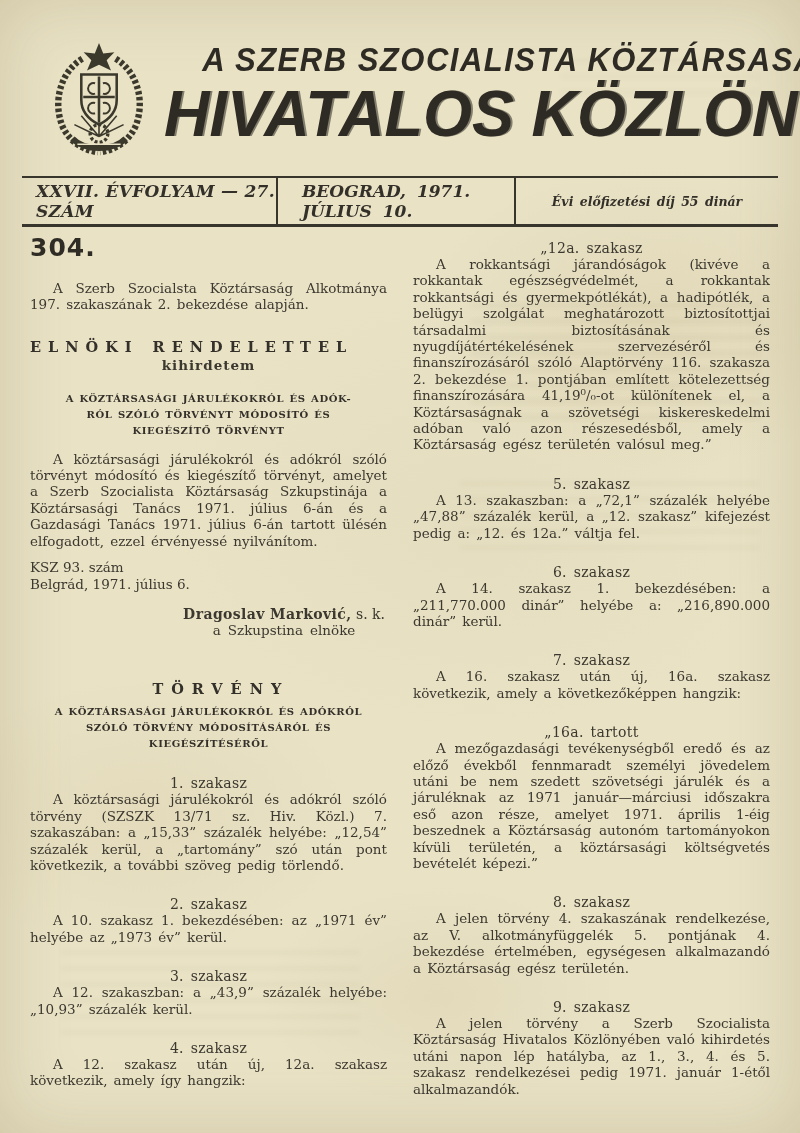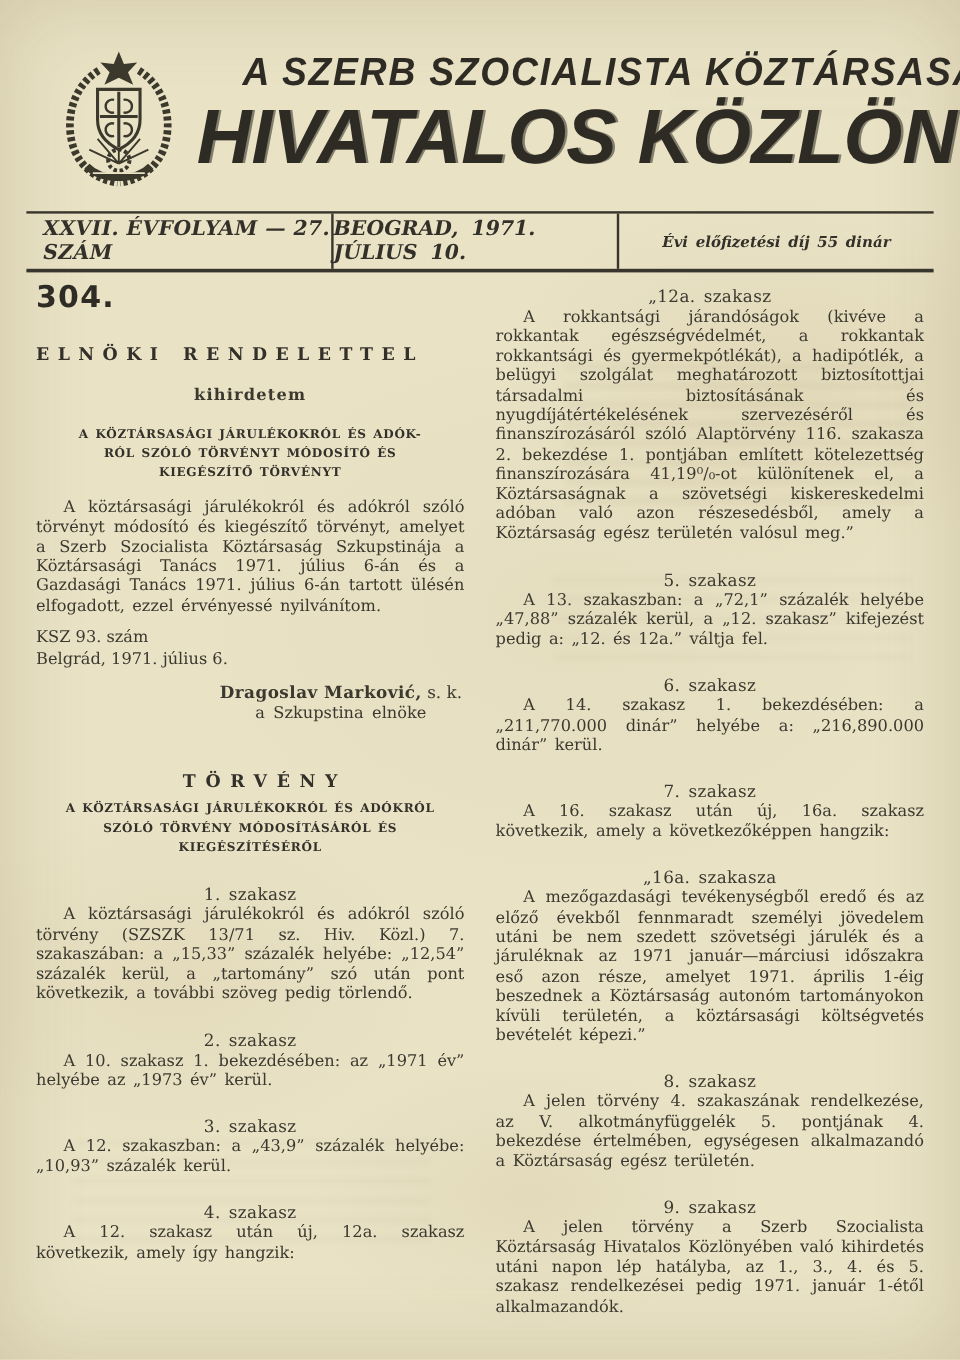--- a/index.html
+++ b/index.html
@@ -69,21 +69,21 @@
     color:#33302a;
     box-sizing:border-box;
     font-style:italic;
   }
   .infocell{
     display:flex;align-items:center;height:100%;
     font-weight:bold;
     box-sizing:border-box;
   }
   .infocell.c1{border-right:2px solid #38352c;padding-left:14px;font-size:17px;letter-spacing:.3px;}
-  .infocell.c2{border-right:2px solid #38352c;justify-content:center;font-size:17px;word-spacing:5px;}
+  .infocell.c2{border-right:2px solid #38352c;justify-content:center;font-size:17px;word-spacing:5px;padding-left:24px;}
   .infocell.c3{justify-content:center;font-size:12.5px;word-spacing:2px;}
 
   
   main{
     position:absolute;top:213px;left:30px;width:740px;bottom:0;
     display:grid;grid-template-columns:1fr 1fr;column-gap:26px;
   }
   .col{min-width:0;}
   p,h2,h3,div.tblock{margin:0;}
   .para{
@@ -97,21 +97,21 @@
     font-weight:bold;font-size:25px;letter-spacing:1px;
     color:#2f2c25;margin-top:20px;
   }
   .intro{margin-top:18px;}
   .decree-heading{
     margin-top:26px;text-align:left;
     font-weight:bold;font-size:14.5px;letter-spacing:7px;
     color:#33302a;text-indent:0;
   }
   .decree-sub{
-    margin-top:17px;text-align:center;
+    margin-top:2px;text-align:center;
     font-weight:bold;font-size:13.5px;letter-spacing:1px;text-indent:0;
   }
   .caps-heading{
     margin-top:17px;text-align:center;
     font-weight:bold;font-size:10px;line-height:16px;
     letter-spacing:.6px;color:#33302a;
     white-space:pre-line;text-indent:0;
   }
   .promulgation{margin-top:12px;}
   .ref-line{margin-top:10px;font-size:13.5px;line-height:16.4px;}
@@ -178,20 +178,21 @@
     <div class="infocell c1">XXVII. ÉVFOLYAM — 27. SZÁM</div>
     <div class="infocell c2">BEOGRAD, 1971. JÚLIUS 10.</div>
     <div class="infocell c3">Évi előfizetési díj 55 dinár</div>
   </div>
 
   <main>
 
     <section class="col col-left">
       <h2 class="doc-number">304.</h2>
 
+      <p class="para intro">A Szerb Szocialsta Köztársaság Alkotmánya 197. szakaszának 2. bekezdése alapján.</p>
 
       <p class="para decree-heading">ELNÖKI RENDELETTEL</p>
       <p class="para decree-sub">kihirdetem</p>
 
       <p class="para caps-heading">A KÖZTÁRSASÁGI JÁRULÉKOKRÓL ÉS ADÓK-
 RÓL SZÓLÓ TÖRVÉNYT MÓDOSÍTÓ ÉS
 KIEGÉSZÍTŐ TÖRVÉNYT</p>
 
       <p class="para promulgation">A köztársasági járulékokról és adókról szóló törvényt módosító és kiegészítő törvényt, amelyet a Szerb Szocialista Köztársaság Szkupstinája a Köztársasági Tanács 1971. július 6-án és a Gazdasági Tanács 1971. július 6-án tartott ülésén elfogadott, ezzel érvényessé nyilvánítom.</p>
 
@@ -229,21 +230,21 @@
 
       <h3 class="sec-title">5. szakasz</h3>
       <p class="para sec-body">A 13. szakaszban: a „72,1” százalék helyébe „47,88” százalék kerül, a „12. szakasz” kifejezést pedig a: „12. és 12a.” váltja fel.</p>
 
       <h3 class="sec-title">6. szakasz</h3>
       <p class="para sec-body">A 14. szakasz 1. bekezdésében: a „211,770.000 dinár” helyébe a: „216,890.000 dinár” kerül.</p>
 
       <h3 class="sec-title">7. szakasz</h3>
       <p class="para sec-body">A 16. szakasz után új, 16a. szakasz következik, amely a következőképpen hangzik:</p>
 
-      <h3 class="sec-title">„16a. szakasza</h3>
+      <h3 class="sec-title">„16a. tartott</h3>
       <p class="para sec-body">A mezőgazdasági tevékenységből eredő és az előző évekből fennmaradt személyi jövedelem utáni be nem szedett szövetségi járulék és a járuléknak az 1971 január—márciusi időszakra eső azon része, amelyet 1971. április 1-éig beszednek a Köztársaság autonóm tartományokon kívüli területén, a köztársasági költségvetés bevételét képezi.”</p>
 
       <h3 class="sec-title">8. szakasz</h3>
       <p class="para sec-body">A jelen törvény 4. szakaszának rendelkezése, az V. alkotmányfüggelék 5. pontjának 4. bekezdése értelmében, egységesen alkalmazandó a Köztársaság egész területén.</p>
 
       <h3 class="sec-title">9. szakasz</h3>
       <p class="para sec-body">A jelen törvény a Szerb Szocialista Köztársaság Hivatalos Közlönyében való kihirdetés utáni napon lép hatályba, az 1., 3., 4. és 5. szakasz rendelkezései pedig 1971. január 1-étől alkalmazandók.</p>
     </section>
 
   </main>

